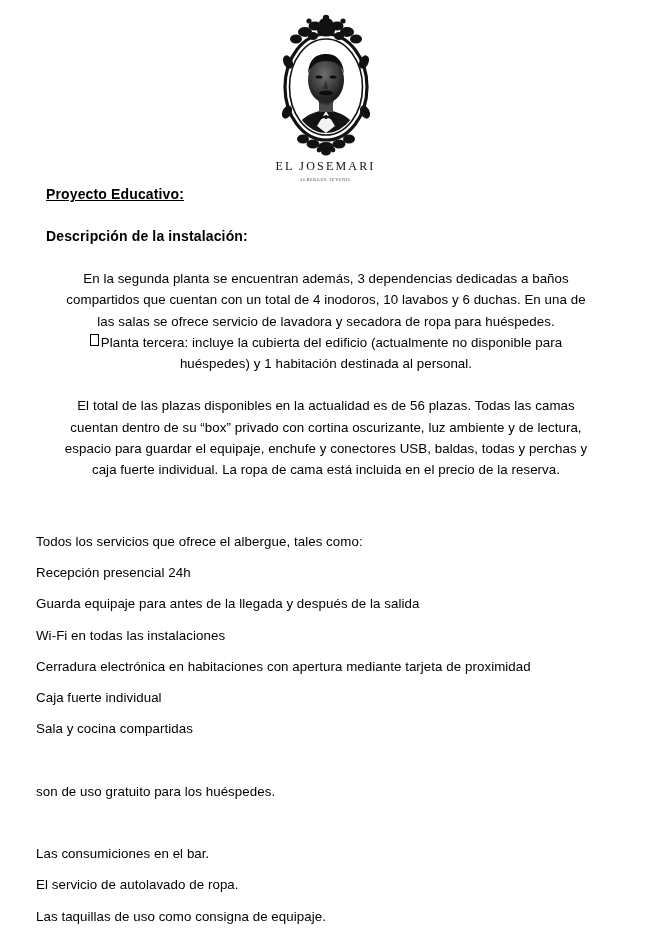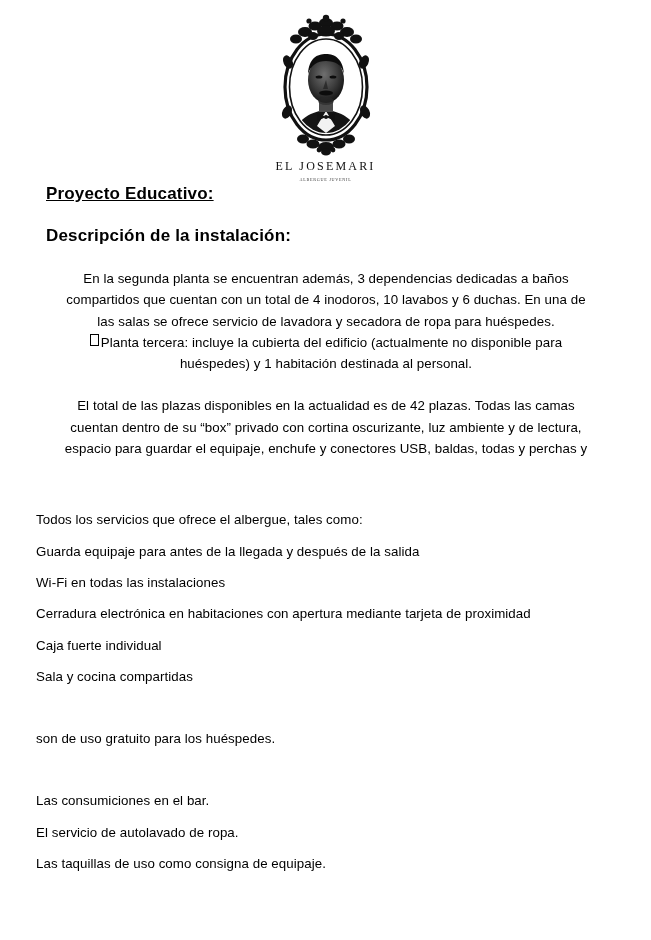--- a/index.html
+++ b/index.html
@@ -57,21 +57,21 @@
 
   
   .content {
     position: absolute;
     left: 26px;
     top: 184px;
     width: 600px;
   }
 
   .heading {
-    font-size: 17px;
+    font-size: 14px;
     font-weight: bold;
     line-height: 20px;
     letter-spacing: 0.01em;
     padding-left: 20px;
   }
   .heading.underlined {
     text-decoration: underline;
     display: inline-block;
   }
   .heading-row {
@@ -218,29 +218,31 @@
       <p class="para">En la segunda planta se encuentran además, 3 dependencias dedicadas a baños</p>
       <p class="para">compartidos que cuentan con un total de 4 inodoros, 10 lavabos y 6 duchas. En una de</p>
       <p class="para">las salas se ofrece servicio de lavadora y secadora de ropa para huéspedes.</p>
       <p class="para"><span class="tofu"></span><span>Planta tercera: incluye la cubierta del edificio (actualmente no disponible para</span></p>
       <p class="para">huéspedes) y 1 habitación destinada al personal.</p>
     </div>
 
     <div class="spacer-sm"></div>
 
     <div>
-      <p class="para">El total de las plazas disponibles en la actualidad es de 42 plazas. Todas las camas</p>
+      <p class="para">El total de las plazas disponibles en la actualidad es de 56 plazas. Todas las camas</p>
       <p class="para">cuentan dentro de su “box” privado con cortina oscurizante, luz ambiente y de lectura,</p>
       <p class="para">espacio para guardar el equipaje, enchufe y conectores USB, baldas, todas y perchas y</p>
+      <p class="para">caja fuerte individual. La ropa de cama está incluida en el precio de la reserva.</p>
     </div>
 
     <div class="spacer-lg"></div>
 
     <div>
       <p class="line">Todos los servicios que ofrece el albergue, tales como:</p>
+      <p class="line">Recepción presencial 24h</p>
       <p class="line">Guarda equipaje para antes de la llegada y después de la salida</p>
       <p class="line">Wi-Fi en todas las instalaciones</p>
       <p class="line">Cerradura electrónica en habitaciones con apertura mediante tarjeta de proximidad</p>
       <p class="line">Caja fuerte individual</p>
       <p class="line">Sala y cocina compartidas</p>
     </div>
 
     <div class="spacer-sm"></div>
 
     <p class="line">son de uso gratuito para los huéspedes.</p>

